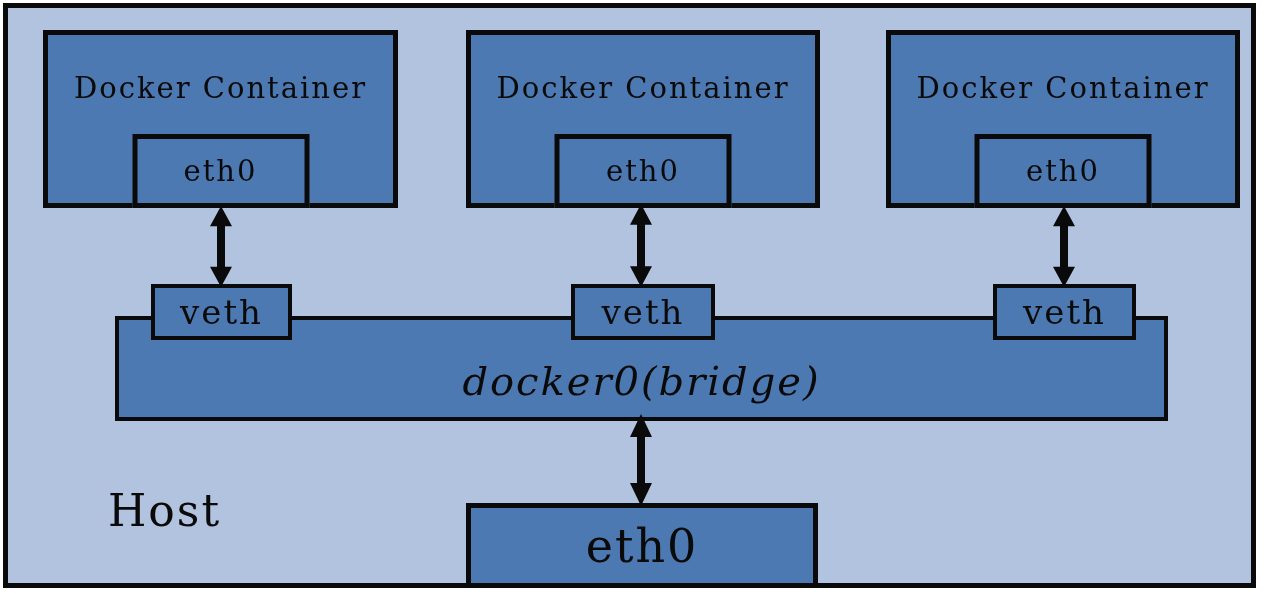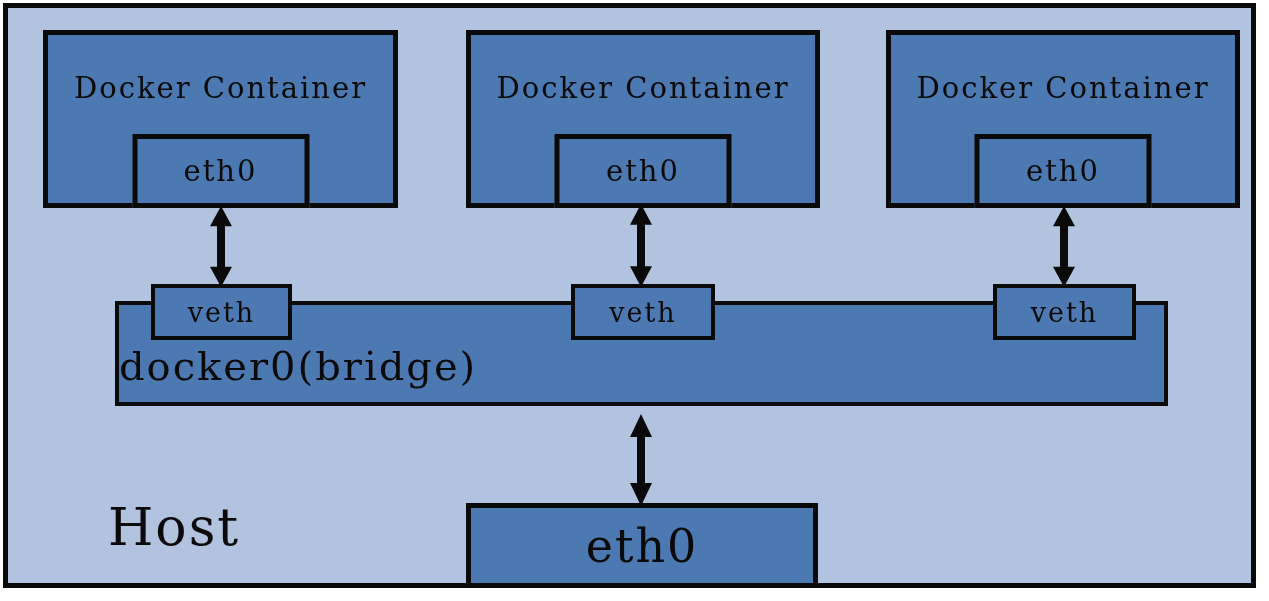--- a/index.html
+++ b/index.html
@@ -39,60 +39,60 @@
   .c1{left:35px;width:355px;}
   .c2{left:458px;width:354px;}
   .c3{left:878px;width:354px;}
   .varrow{position:absolute;width:30px;z-index:2;}
   .varrow svg{display:block;width:100%;height:100%;}
   .a1{left:198px;top:198px;height:81px;}
   .a2{left:618px;top:196px;height:83px;}
   .a3{left:1041px;top:198px;height:81px;}
   .a4{left:618px;top:406px;height:92px;}
   .bridge{
-    position:absolute;left:107px;top:293px;width:1053px;height:105px;
+    position:absolute;left:107px;top:308px;width:1053px;height:105px;
     background:var(--box-fill,#4d79b2);
     border:4px solid var(--line,#0a0a0a);
     box-sizing:border-box;
     z-index:1;
-    display:flex;align-items:flex-end;justify-content:flex-start;
+    display:flex;align-items:flex-end;justify-content:center;font-style:italic;
   }
   .bridge-label{
     font-size:40px;letter-spacing:2px;line-height:1;
     padding-bottom:16px;
   }
   .veth{
     position:absolute;top:276px;height:56px;
     background:var(--box-fill,#4d79b2);
     border:4px solid var(--line,#0a0a0a);
     box-sizing:border-box;
     z-index:3;
     display:flex;align-items:center;justify-content:center;
-    font-size:27px;letter-spacing:2px;
+    font-size:34px;letter-spacing:2px;
   }
   .v1{left:143px;width:141px;}
   .v2{left:563px;width:144px;}
   .v3{left:985px;width:143px;}
   .fwd-label{
     position:absolute;left:661px;top:434px;
     font-size:31px;letter-spacing:2px;white-space:nowrap;
     z-index:2;
   }
   .host-eth{
     position:absolute;left:458px;top:495px;width:352px;height:85px;
     background:var(--box-fill,#4d79b2);
     border:5px solid var(--line,#0a0a0a);
     box-sizing:border-box;
     z-index:1;
     display:flex;align-items:center;justify-content:center;
     font-size:46px;letter-spacing:2px;
   }
   .host-label{
-    position:absolute;left:100px;top:491px;
-    font-size:52px;letter-spacing:2px;line-height:1.1;
+    position:absolute;left:100px;top:479px;
+    font-size:44px;letter-spacing:2px;line-height:1.1;
   }
 </style>
 </head>
 <body>
 
 <div class="canvas">
   <div class="host">
 
     <div class="dockerbox c1">
       <div class="box-title">Docker Container</div>

